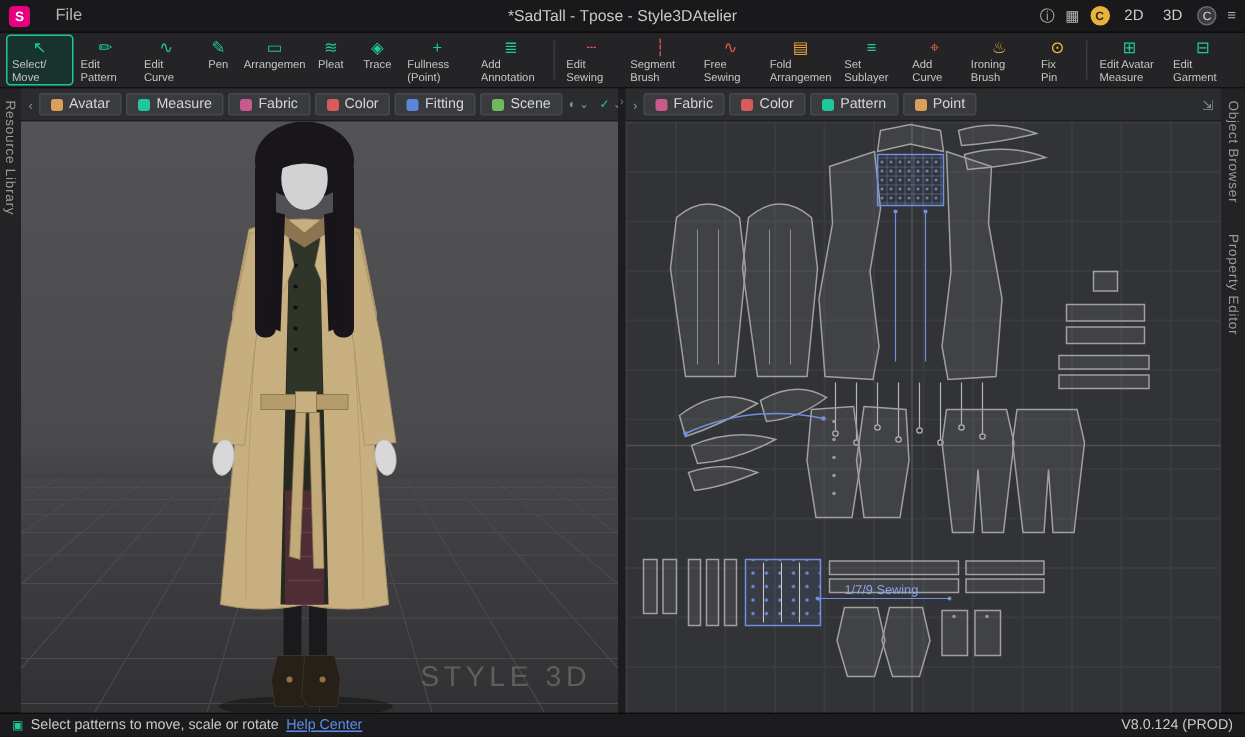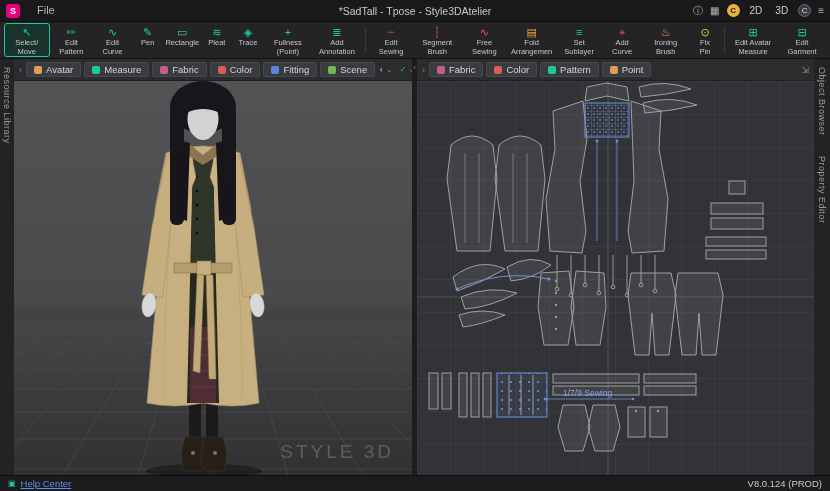--- a/index.html
+++ b/index.html
@@ -24,21 +24,21 @@
     color:#ddd;font-size:8px;display:flex;align-items:center;justify-content:center}
   .tb-icon{font-size:10px;color:#b5b5b5}
 
   
   .toolbar{height:37px;flex:0 0 37px;background:#242427;display:flex;align-items:stretch;
     padding:1px 4px;gap:1px;border-bottom:1px solid #111}
   .tool{display:flex;flex-direction:column;align-items:center;padding:2px 3px 0;min-width:30px;
     max-width:48px;border-radius:3px;border:1px solid transparent}
   .tool.active{background:#17332c;border-color:#1fc79b}
   .tool-icon{font-size:11px;line-height:12px;height:12px}
-  .tool-label{font-size:7.5px;line-height:1.15;color:#c5c5c5;text-align:center;margin-top:1px;
+  .tool-label{font-size:7.5px;line-height:1.15;color:#c5c5c5;text-align:left;margin-top:1px;
     max-height:18px;overflow:hidden}
   .tb-sep{width:1px;background:#3a3a3e;margin:4px 3px;flex:0 0 1px}
 
   
   .main{flex:1;display:flex;min-height:0}
   .strip{width:14px;flex:0 0 14px;background:#232326;display:flex;flex-direction:column;
     align-items:center;padding-top:8px;gap:20px}
   .strip-right{width:16px;flex:0 0 16px}
   .vtext{writing-mode:vertical-rl;font-size:9px;color:#9b9b9b;letter-spacing:.5px;white-space:nowrap}
   .vp{display:flex;flex-direction:column;min-width:0}
@@ -112,21 +112,21 @@
       <div class="tool">
         <span class="tool-icon" style="color: rgb(31, 199, 155);">∿</span>
         <span class="tool-label">Edit Curve</span>
       </div>
       <div class="tool">
         <span class="tool-icon" style="color: rgb(31, 199, 155);">✎</span>
         <span class="tool-label">Pen</span>
       </div>
       <div class="tool">
         <span class="tool-icon" style="color: rgb(31, 199, 155);">▭</span>
-        <span class="tool-label">Rectangle</span>
+        <span class="tool-label">Arrangemen</span>
       </div>
       <div class="tool">
         <span class="tool-icon" style="color: rgb(31, 199, 155);">≋</span>
         <span class="tool-label">Pleat</span>
       </div>
       <div class="tool">
         <span class="tool-icon" style="color: rgb(31, 199, 155);">◈</span>
         <span class="tool-label">Trace</span>
       </div>
       <div class="tool">
@@ -485,17 +485,18 @@
     </section>
 
     <aside class="strip strip-right">
       <span class="vtext">Object Browser</span>
       <span class="vtext">Property Editor</span>
     </aside>
   </div>
 
   <footer class="statusbar">
     <span class="st-icon">▣</span>
+    <span>Select patterns to move, scale or rotate</span>
     <a>Help Center</a>
     <span class="flex"></span>
     <span>V8.0.124 (PROD)</span>
   </footer>
 </div>
 
 </body></html>

